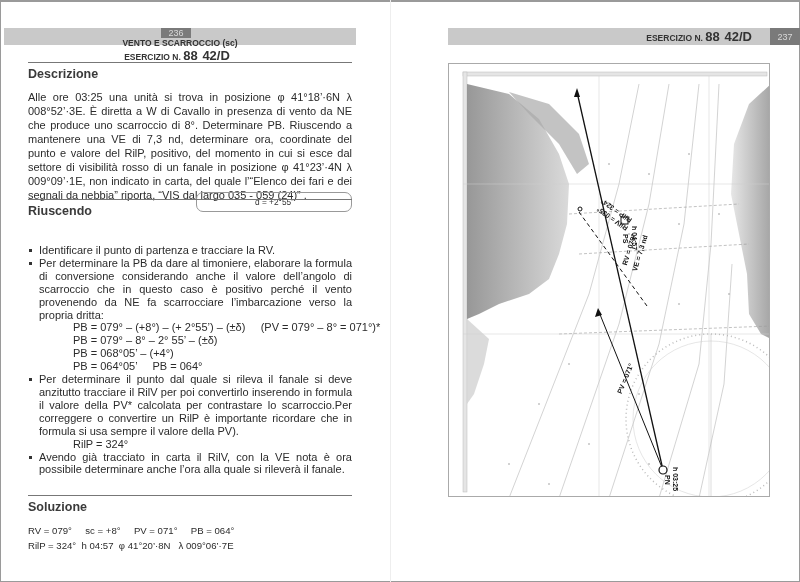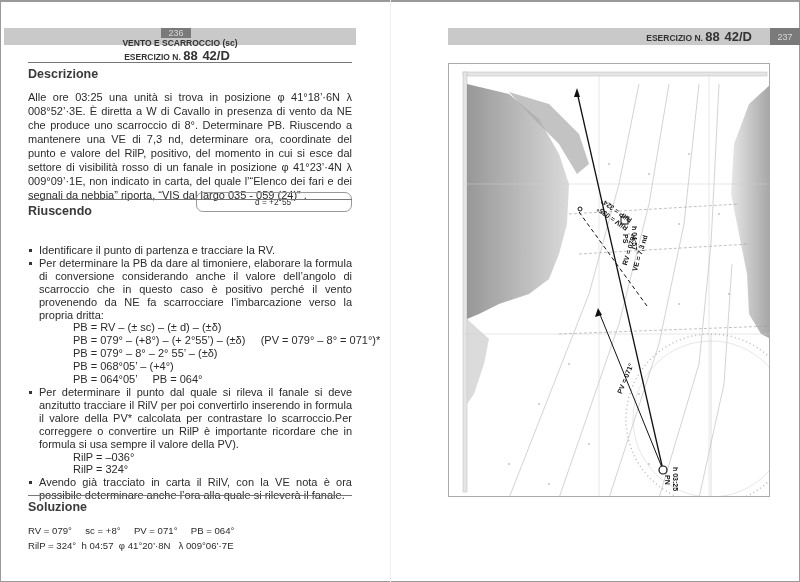--- a/index.html
+++ b/index.html
@@ -71,28 +71,26 @@
   <p class="desc">Alle ore 03:25 una unità si trova in posizione φ 41°18’·6N   λ 008°52’·3E. È diretta a W di Cavallo in presenza di vento da NE che produce uno scarroccio di 8°. Determinare PB. Riuscendo a mantenere una VE di 7,3 nd, determinare ora, coordinate del punto e valore del RilP, positivo, del momento in cui si esce dal settore di visibilità rosso di un fanale in posizione φ 41°23’·4N λ 009°09’·1E, non indicato in carta, del quale l’“Elenco dei fari e dei segnali da nebbia” riporta, “VIS dal largo 035 - 059 (24)” .</p>
 </div>
 <div class="dbox" style="top:192px; left:196px;border-radius:7px;">d = +2°55’</div>
 
 <div class="col" style="top:199px;">
   <div class="rule"></div>
   <h2>Riuscendo</h2>
   <ul class="exec">
     <li><span>Identificare il punto di partenza e tracciare la RV.</span></li>
     <li><span>Per determinare la PB da dare al timoniere, elaborare la formula di conversione considerando anche il valore dell’angolo di scarroccio che in questo caso è positivo perché il vento provenendo da NE fa scarrocciare l’imbarcazione verso la propria dritta:</span>
-      <span class="formula">PB = RV – (± sc) – (± d) – (±δ)</span>
       <span class="formula">PB = 079° – (+8°) – (+ 2°55’) – (±δ)     (PV = 079° – 8° = 071°)*</span>
       <span class="formula">PB = 079° – 8° – 2° 55’ – (±δ)</span>
       <span class="formula">PB = 068°05’ – (+4°)</span>
       <span class="formula">PB = 064°05’     PB = 064°</span>
     </li>
     <li><span>Per determinare il punto dal quale si rileva il fanale si deve anzitutto tracciare il RilV per poi convertirlo inserendo in formula il valore della PV* calcolata per contrastare lo scarroccio.Per correggere o convertire un RilP è importante ricordare che in formula si usa sempre il valore della PV).</span>
-      <span class="formula">RilP = –036°</span>
       <span class="formula">RilP = 324°</span>
     </li>
     <li><span>Avendo già tracciato in carta il RilV, con la VE nota è ora possibile determinare anche l’ora alla quale si rileverà il fanale.</span></li>
   </ul>
 </div>
 
 <div class="col" style="top:495px;">
   <div class="rule"></div>
   <h2>Soluzione</h2>
   <div class="sol">RV = 079°     sc = +8°     PV = 071°     PB = 064°</div>

